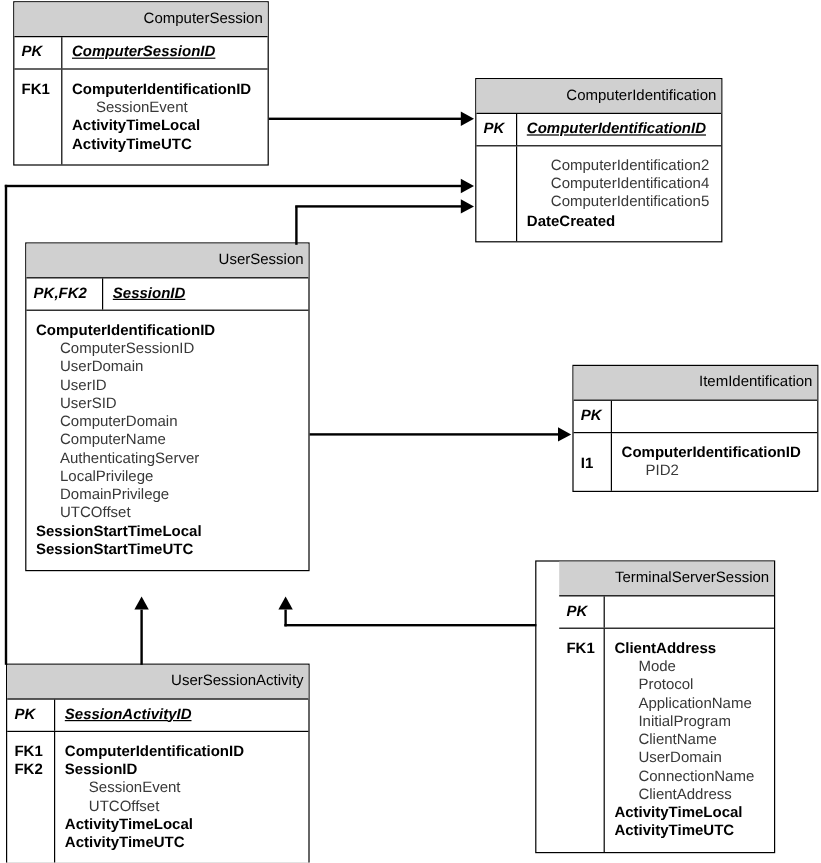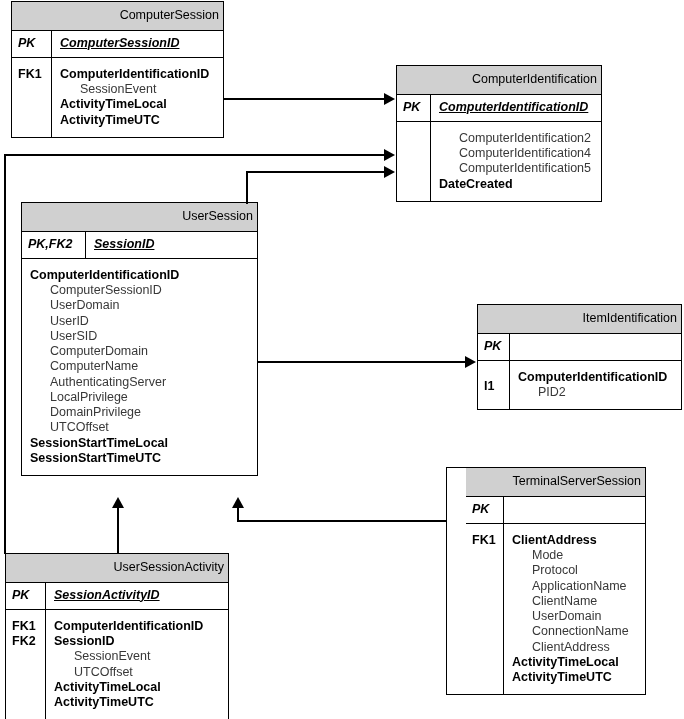--- a/index.html
+++ b/index.html
@@ -188,31 +188,32 @@
     <div class="entity-section section-pk">
       <div class="keycol" style="width:38px;">PK</div>
     </div>
     <div class="entity-section section-body">
       <div class="keycol" style="width:38px;">FK1</div>
       <div class="fieldcol">
         <span class="fld req">ClientAddress</span>
         <span class="fld opt">Mode</span>
         <span class="fld opt">Protocol</span>
         <span class="fld opt">ApplicationName</span>
+        <span class="fld opt">InitialProgram</span>
         <span class="fld opt">ClientName</span>
         <span class="fld opt">UserDomain</span>
         <span class="fld opt">ConnectionName</span>
         <span class="fld opt">ClientAddress</span>
         <span class="fld req">ActivityTimeLocal</span>
         <span class="fld req">ActivityTimeUTC</span>
       </div>
     </div>
   </div>
 
-  <div class="entity" style="left:5px; top:553px; width:224px;">
+  <div class="entity" style="left:5px; top:553px; width:253px;">
     <div class="entity-title">UserSessionActivity</div>
     <div class="entity-section section-pk">
       <div class="keycol" style="width:40px;">PK</div>
       <div class="fieldcol">
         <span class="fld pk">SessionActivityID</span>
       </div>
     </div>
     <div class="entity-section section-body">
       <div class="keycol" style="width:40px;">
         <span class="kline">FK1</span>

